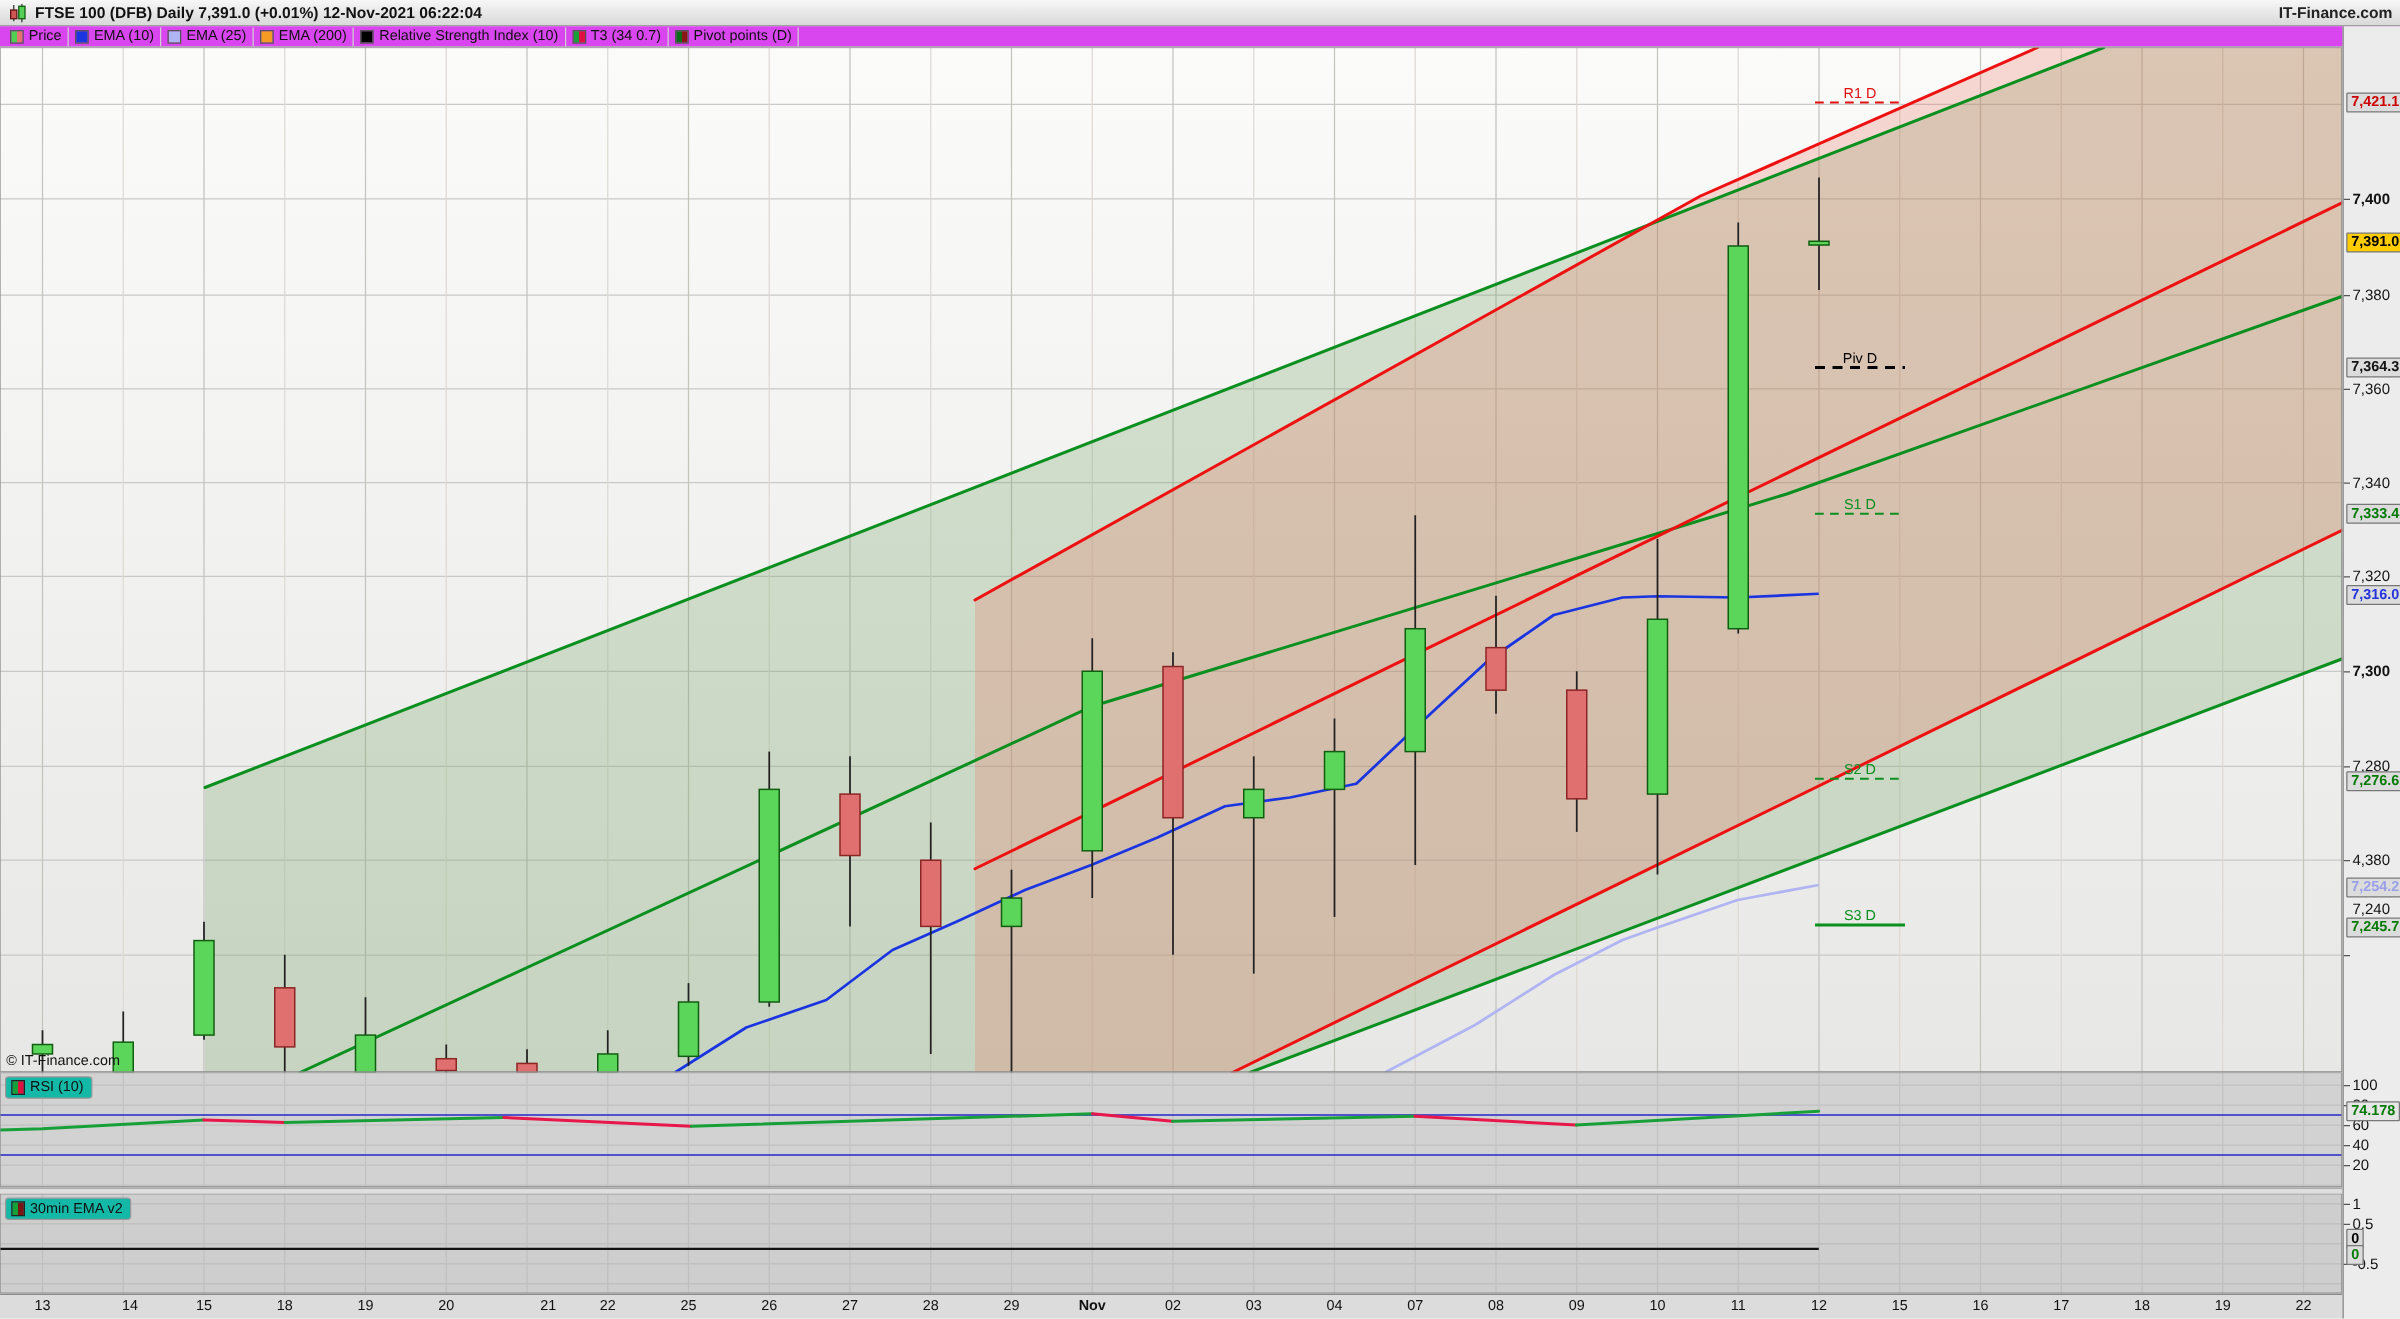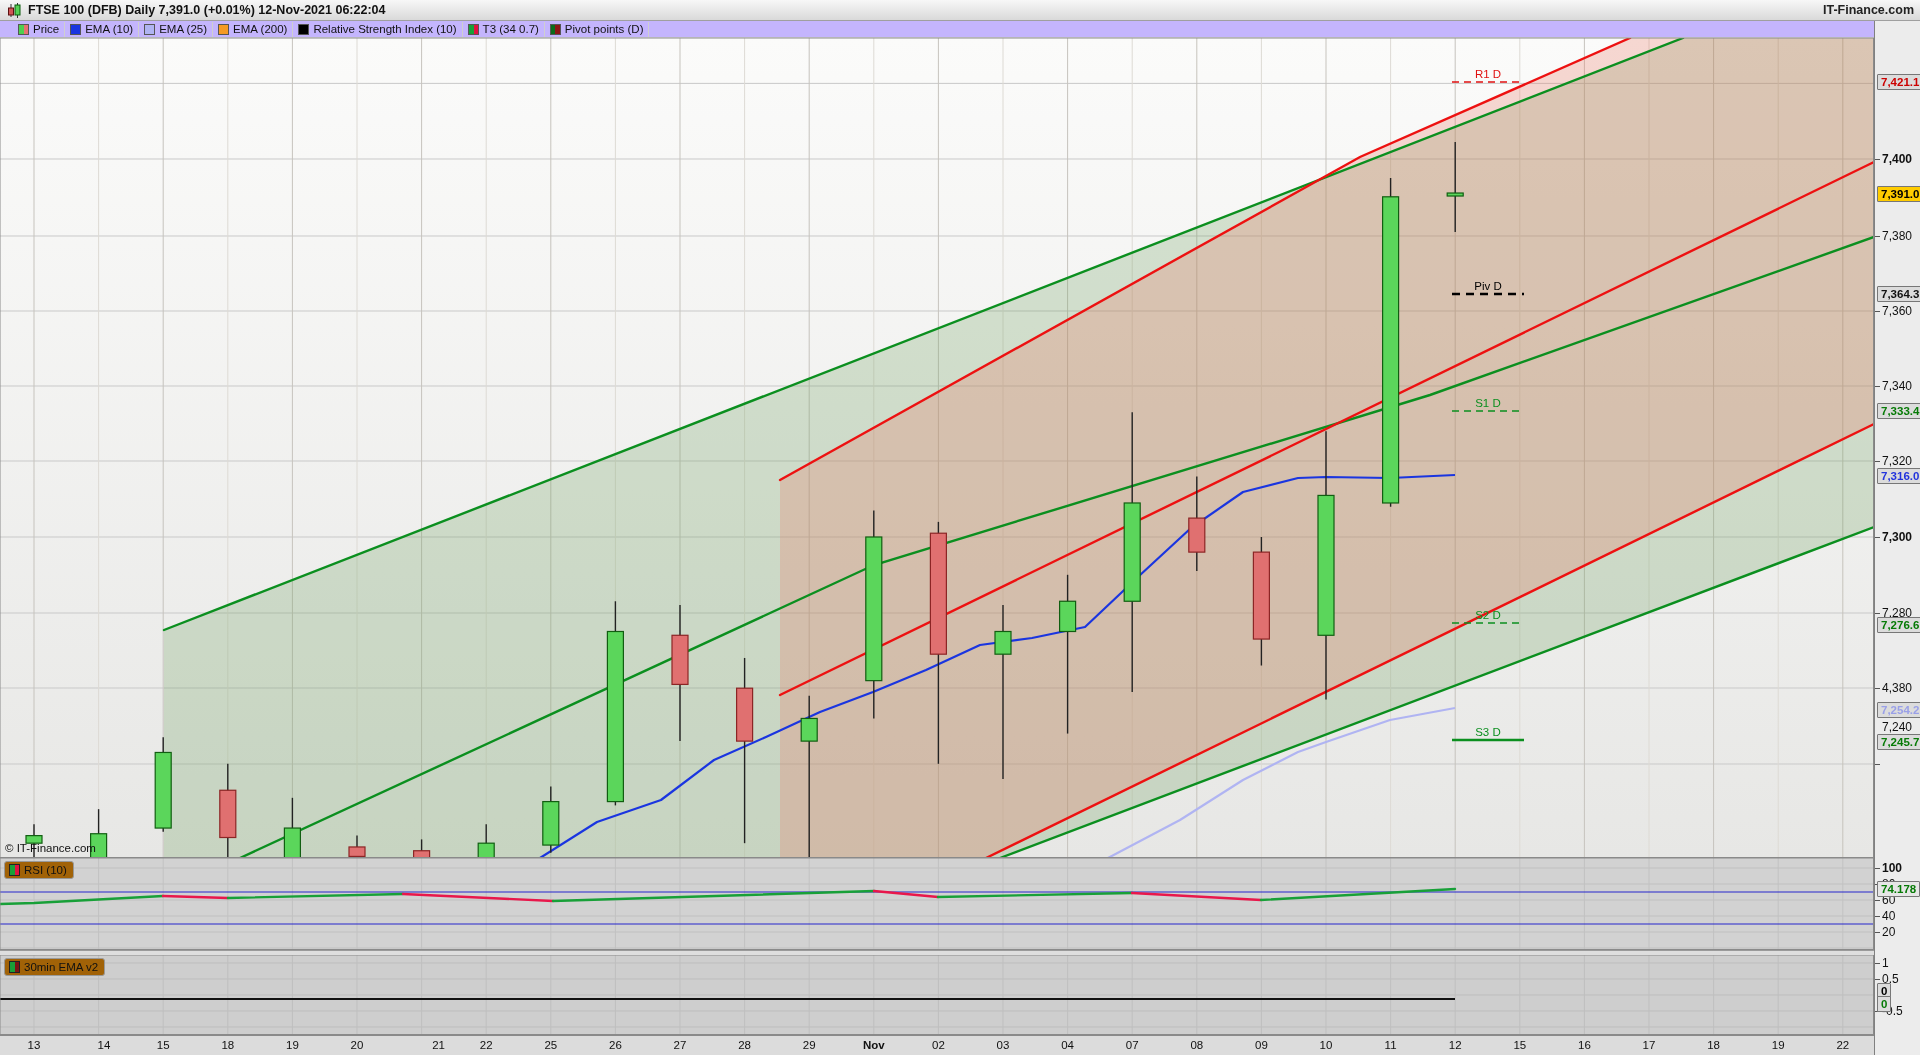--- a/index.html
+++ b/index.html
@@ -8,38 +8,38 @@
        -webkit-font-smoothing:antialiased;}
   
   #titlebar{position:absolute;left:0;top:0;width:1920px;height:21px;
     background:linear-gradient(#f7f7f7,#d9d9d9);border-bottom:1px solid #9f9f9f;
     display:flex;align-items:center;box-sizing:border-box;}
   #title-icon{margin:0 6px 0 7px;display:flex;align-items:flex-end;}
   #title-text{font-size:12.5px;font-weight:bold;color:#111;}
   #brand{position:absolute;right:6px;top:0;height:21px;line-height:21px;
     font-size:12.5px;font-weight:bold;color:#222;}
   #legendbar{position:absolute;left:0;top:21px;width:1920px;height:17px;
-    background:#c4b5fd;border-bottom:1px solid #b5b5b5;display:flex;align-items:center;
-    box-sizing:border-box;padding-left:13px;}
+    background:#d946ef;border-bottom:1px solid #b5b5b5;display:flex;align-items:center;
+    box-sizing:border-box;padding-left:3px;}
   .lg-item{display:flex;align-items:center;height:15px;padding:0 5px;
     border-right:1px solid #cfcfcf;cursor:pointer;}
   .lg-swatch{width:11px;height:11px;border:1px solid #555;margin-right:4px;
     box-sizing:border-box;flex:none;}
   .lg-label{font-size:11.5px;color:#111;white-space:nowrap;}
   
   .pane{position:absolute;left:0;}
   #axiscol{position:absolute;left:1874px;top:21px;width:46px;height:1034px;
     background:#ececec;border-left:1px solid #808080;box-sizing:border-box;}
   .tick-label{position:absolute;left:7px;font-size:12px;color:#111;transform:translateY(-50%);white-space:nowrap;}
   .tick-mark{position:absolute;left:0;width:5px;height:1px;background:#555;}
   .badge{position:absolute;left:2px;padding:0 3px;height:14px;line-height:14px;
     font-size:11.5px;font-weight:bold;background:#dcdcdc;border:1px solid #777;
     transform:translateY(-50%);border-radius:1px;white-space:nowrap;}
   
-  .ind-legend{position:absolute;display:flex;align-items:center;background:#a16207;
+  .ind-legend{position:absolute;display:flex;align-items:center;background:#14b8a6;
     border:1px solid #999;border-radius:3px;height:16px;padding:0 6px 0 4px;cursor:pointer;}
   .ind-swatch{width:9px;height:10px;border:1px solid #222;margin-right:4px;flex:none;
     background:linear-gradient(90deg,#18a038 50%,#e01040 50%);}
   .ind-label{font-size:11.5px;color:#111;white-space:nowrap;}
   
   #datestrip{position:absolute;left:0;top:1035px;width:1874px;height:20px;
     background:#dcdcdc;border-top:1px solid #8a8a8a;box-sizing:border-box;}
   .dlabel{position:absolute;top:3px;transform:translateX(-50%);font-size:11.5px;color:#111;}
   .dlabel.bold{font-weight:bold;}
   #gap1{position:absolute;left:0;top:950px;width:1874px;height:5px;background:#dedede;
@@ -412,21 +412,21 @@
       <div class="tick-label" style="top: 440px;">7,320</div>
       <div class="tick-mark" style="top: 516px;"></div>
       <div class="tick-label" style="top: 516px; font-weight: bold;">7,300</div>
       <div class="tick-mark" style="top: 592px;"></div>
       <div class="tick-label" style="top: 592px;">7,280</div>
       <div class="tick-mark" style="top: 667px;"></div>
       <div class="tick-label" style="top: 667px;">4,380</div>
       <div class="tick-mark" style="top: 743px;"></div>
       <div class="tick-label" style="top: 706px;">7,240</div>
       <div class="tick-mark" style="top: 847px;"></div>
-      <div class="tick-label" style="top: 847px; font-weight: bold;">100</div>
+      <div class="tick-label" style="top: 847px; font-weight: normal;">100</div>
       <div class="tick-mark" style="top: 863px;"></div>
       <div class="tick-label" style="top: 863px;">80</div>
       <div class="tick-mark" style="top: 879px;"></div>
       <div class="tick-label" style="top: 879px;">60</div>
       <div class="tick-mark" style="top: 895px;"></div>
       <div class="tick-label" style="top: 895px;">40</div>
       <div class="tick-mark" style="top: 911px;"></div>
       <div class="tick-label" style="top: 911px;">20</div>
       <div class="tick-mark" style="top: 942px;"></div>
       <div class="tick-label" style="top: 942px;">1</div>

